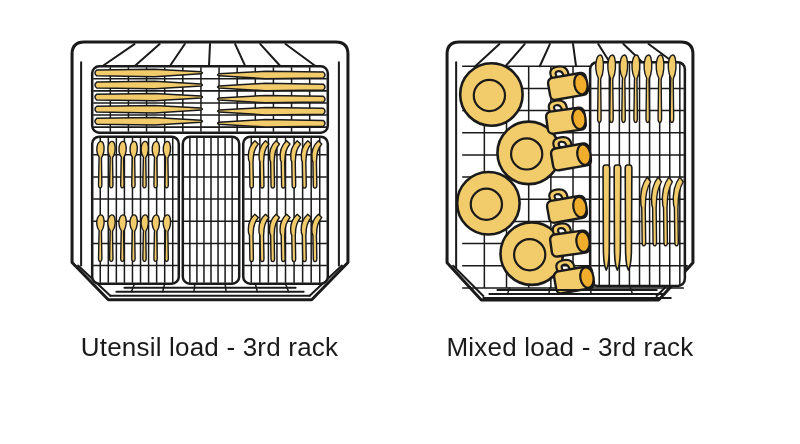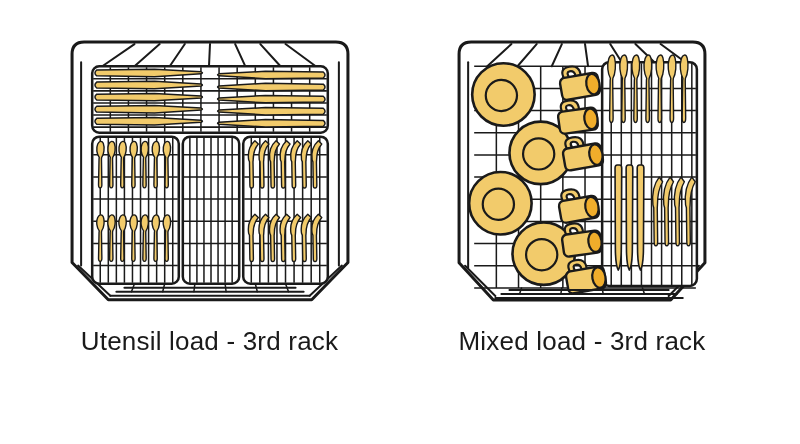--- a/index.html
+++ b/index.html
@@ -11,21 +11,21 @@
   }
   html,body{margin:0;padding:0;}
   body{
     width:800px;height:444px;background:var(--bg);
     font-family:"Liberation Sans", sans-serif;
     position:relative;overflow:hidden;
   }
   .figure{position:absolute;display:flex;flex-direction:column;align-items:center;}
   .figure svg{display:block;}
   .caption{
-    margin-top:20px;font-size:26px;color:var(--text);
+    margin-top:26px;font-size:26px;color:var(--text);
     white-space:nowrap;letter-spacing:0.2px;
   }
   
   .ln3{stroke:var(--outline);stroke-width:3;fill:none;stroke-linejoin:round;}
   .ln2{stroke:var(--outline);stroke-width:2;fill:none;stroke-linecap:round;}
   .ln15{stroke:var(--outline);stroke-width:1.5;fill:none;}
   .sect{fill:#fff;stroke:var(--outline);stroke-width:2.5;}
   .fill-u{fill:var(--utensil-fill);stroke:var(--outline);stroke-linejoin:round;vector-effect:non-scaling-stroke;}
   .fill-o{fill:var(--mug-opening);stroke:var(--outline);vector-effect:non-scaling-stroke;}
 </style>
@@ -137,21 +137,21 @@
     </g>
 
     <g class="ln2">
       <path d="M60,250 H230 M52,254 H238 M46,258 H244"></path>
       <path class="ln15" d="M70,246 L67,254 M100,246 L98,254 M130,246 L129,254 M160,246 L161,254 M190,246 L192,254 M220,246 L223,254"></path>
     </g>
   </svg>
   <div class="caption">Utensil load - 3rd rack</div>
 </div>
 
-<div class="figure" style="left:448px;top:36px;width:268px">
+<div class="figure" style="left:436px;top:36px;width:268px">
   <svg width="262" viewBox="0 0 260 268">
 
     <path class="ln3" d="M20,6 H240 Q252,6 252,18 V225 L218,262 H42 L8,225 V18 Q8,6 20,6 Z"></path>
     <g class="ln2">
       <path d="M17,26 V230"></path>
       <path d="M60,8 L36,30 M85,8 L66,30 M110,8 L100,30 M133,8 L136,30 M158,8 L172,30 M183,8 L206,30 M208,8 L238,30"></path>
       <path d="M14,228 L44,258 M246,228 L216,258"></path>
     </g>
 
     <path class="ln15" d="M23,30 H243 M23,52 H243 M23,74 H243 M23,96 H243 M23,118 H243 M23,140 H243 M23,162 H243 M23,184 H243 M23,206 H243 M23,228 H243 M23,250 H243

